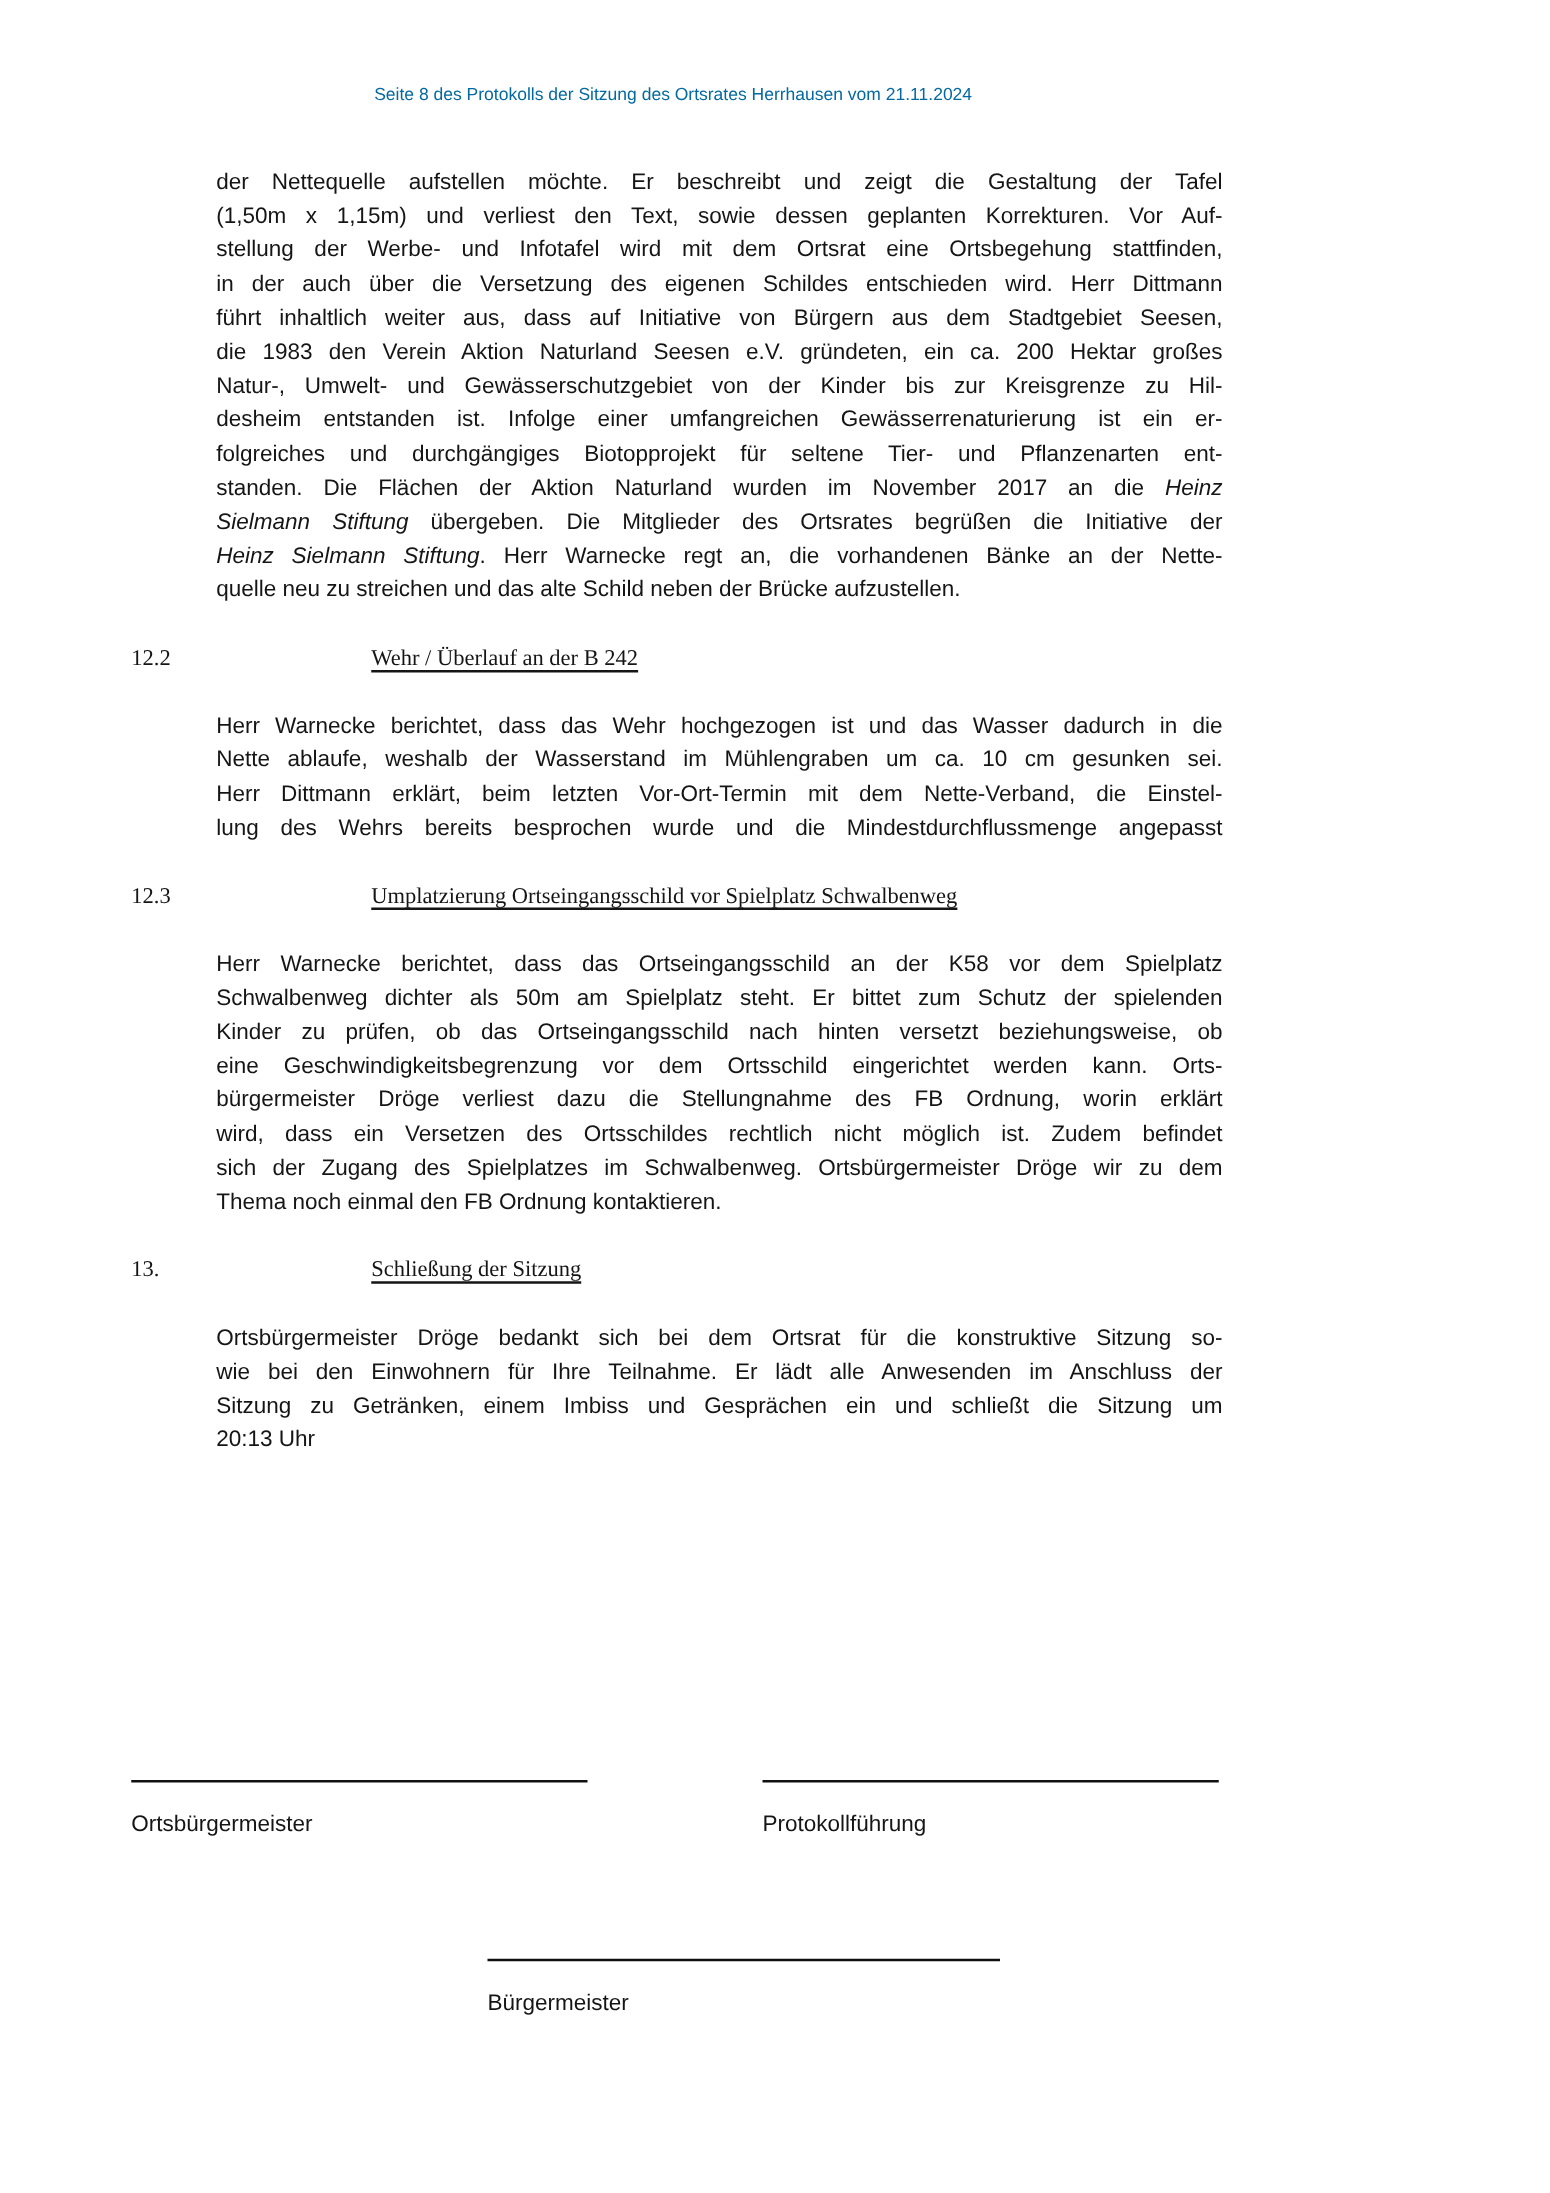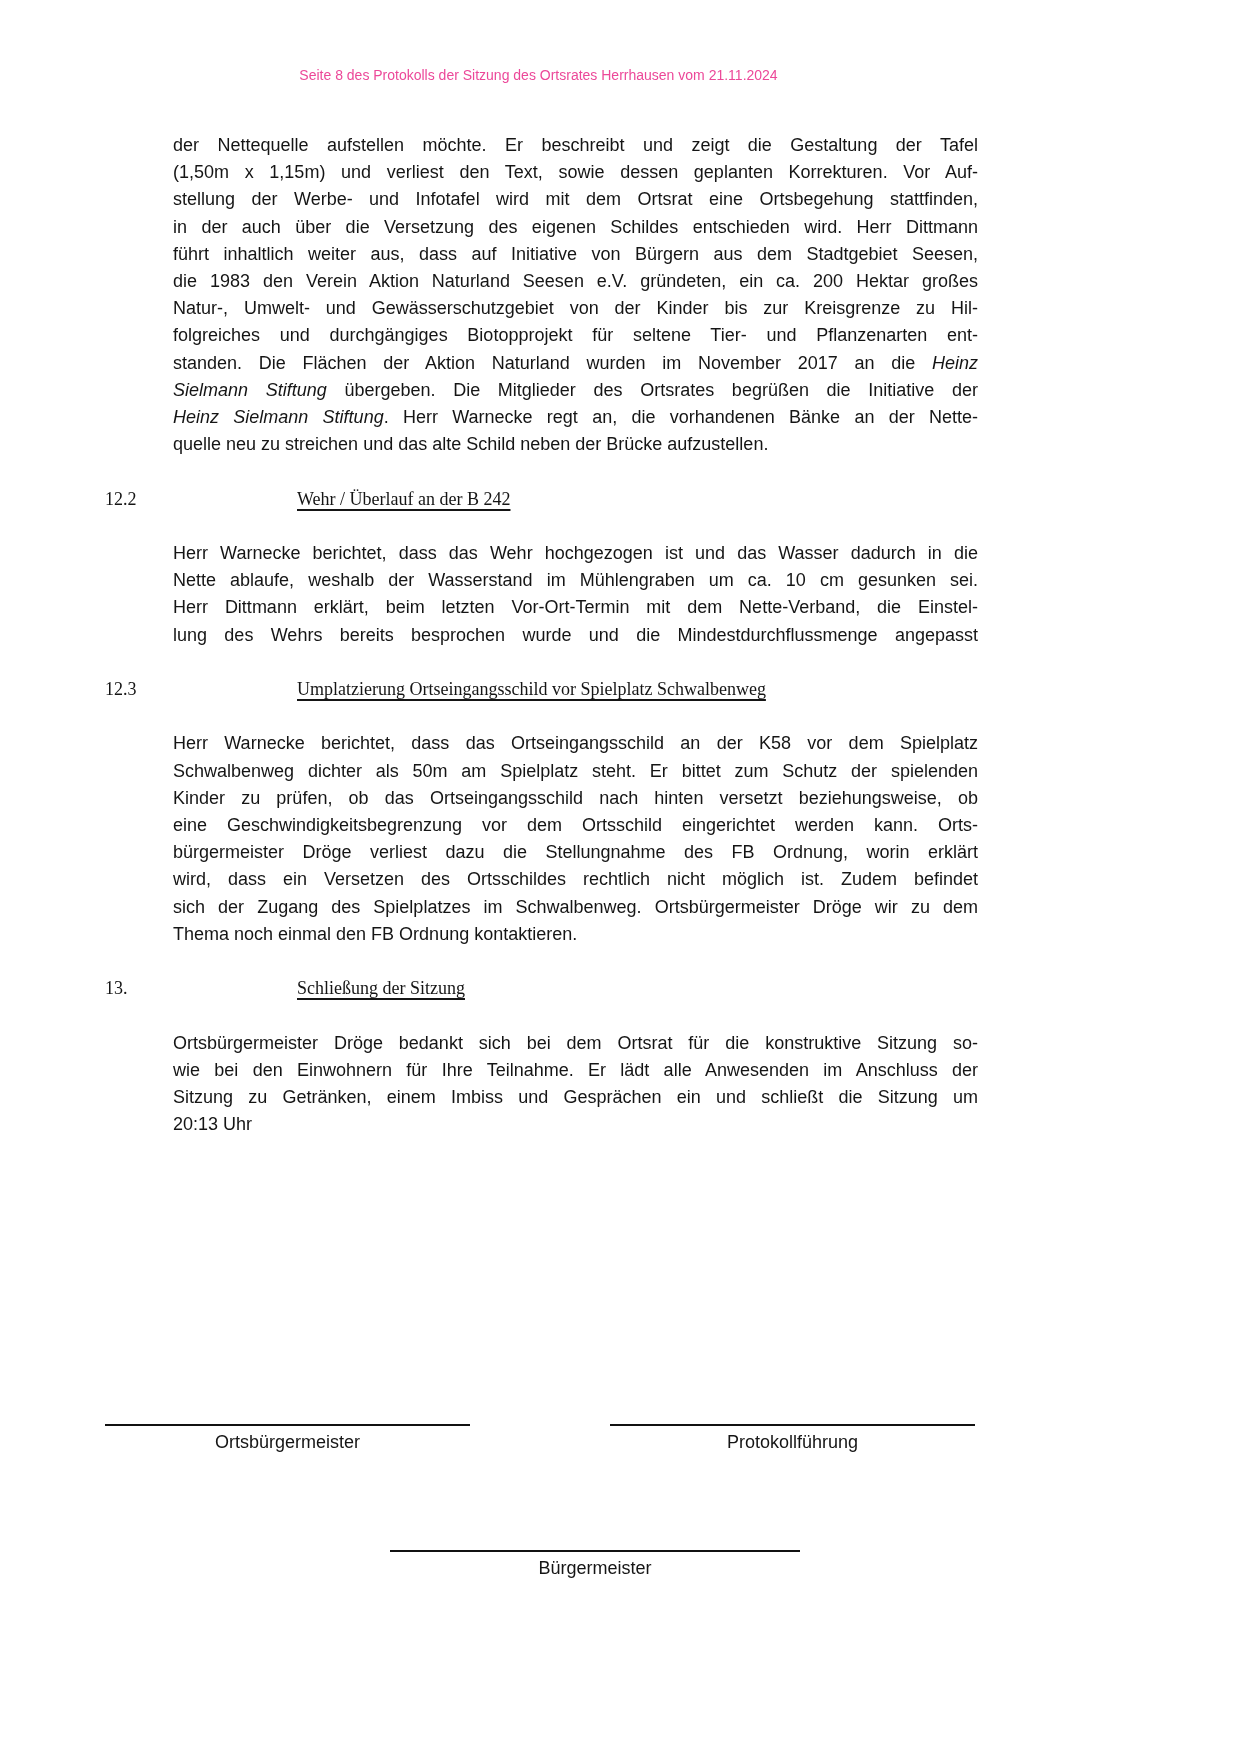--- a/index.html
+++ b/index.html
@@ -13,21 +13,21 @@
     overflow: hidden;
   }
   .page-header {
     position: absolute;
     top: 66px;
     left: 105px;
     width: 867px;
     text-align: center;
     font-size: 14px;
     line-height: 18px;
-    color: #ec4899;
+    color: #0369a1;
   }
   .content {
     position: absolute;
     top: 132px;
     left: 105px;
     width: 867px;
     font-size: 18px;
     line-height: 27.2px;
   }
   .block { margin: 0 0 27.2px 0; }
@@ -49,41 +49,42 @@
     position: absolute;
     top: 1408px;
     left: 105px;
     width: 870px;
     font-size: 18px;
     line-height: 24px;
   }
   .sig-row-1 { display: flex; justify-content: space-between; }
   .sig-block { width: 365px; }
   .sig-line { height: 16px; border-bottom: 2px solid #111; }
-  .sig-label { text-align: center; padding-top: 4px; }
+  .sig-label { text-align: left; padding-top: 21px; }
   .sig-row-2 { margin-top: 80px; }
   .sig-block-center { width: 410px; margin-left: 285px; }
 </style>
 </head>
 <body>
 
 <div class="page">
 
   <div class="page-header">Seite 8 des Protokolls der Sitzung des Ortsrates Herrhausen vom 21.11.2024</div>
 
   <div class="content">
 
     <div class="para block">
         <div class="tline"><span>der Nettequelle aufstellen möchte. Er beschreibt und zeigt die Gestaltung der Tafel</span></div>
         <div class="tline"><span>(1,50m x 1,15m) und verliest den Text, sowie dessen geplanten Korrekturen. Vor Auf-</span></div>
         <div class="tline"><span>stellung der Werbe- und Infotafel wird mit dem Ortsrat eine Ortsbegehung stattfinden,</span></div>
         <div class="tline"><span>in der auch über die Versetzung des eigenen Schildes entschieden wird. Herr Dittmann</span></div>
         <div class="tline"><span>führt inhaltlich weiter aus, dass auf Initiative von Bürgern aus dem Stadtgebiet Seesen,</span></div>
         <div class="tline"><span>die 1983 den Verein Aktion Naturland Seesen e.V. gründeten, ein ca. 200 Hektar großes</span></div>
         <div class="tline"><span>Natur-, Umwelt- und Gewässerschutzgebiet von der Kinder bis zur Kreisgrenze zu Hil-</span></div>
+        <div class="tline"><span>desheim entstanden ist. Infolge einer umfangreichen Gewässerrenaturierung ist ein er-</span></div>
         <div class="tline"><span>folgreiches und durchgängiges Biotopprojekt für seltene Tier- und Pflanzenarten ent-</span></div>
         <div class="tline"><span>standen. Die Flächen der Aktion Naturland wurden im November 2017 an die </span><span class="it">Heinz</span></div>
         <div class="tline"><span class="it">Sielmann Stiftung</span><span> übergeben. Die Mitglieder des Ortsrates begrüßen die Initiative der</span></div>
         <div class="tline"><span class="it">Heinz Sielmann Stiftung</span><span>. Herr Warnecke regt an, die vorhandenen Bänke an der Nette-</span></div>
         <div class="tline tline-last"><span>quelle neu zu streichen und das alte Schild neben der Brücke aufzustellen.</span></div>
       </div>
 
     <div class="heading block">
       <span class="sec-num">12.2</span>
       <span class="sec-title">Wehr / Überlauf an der B 242</span>

